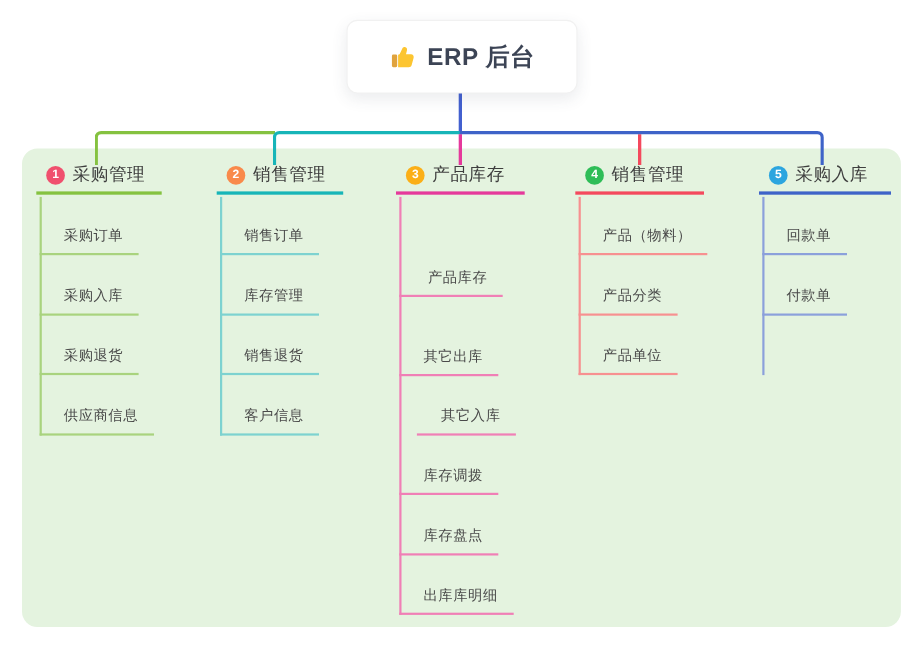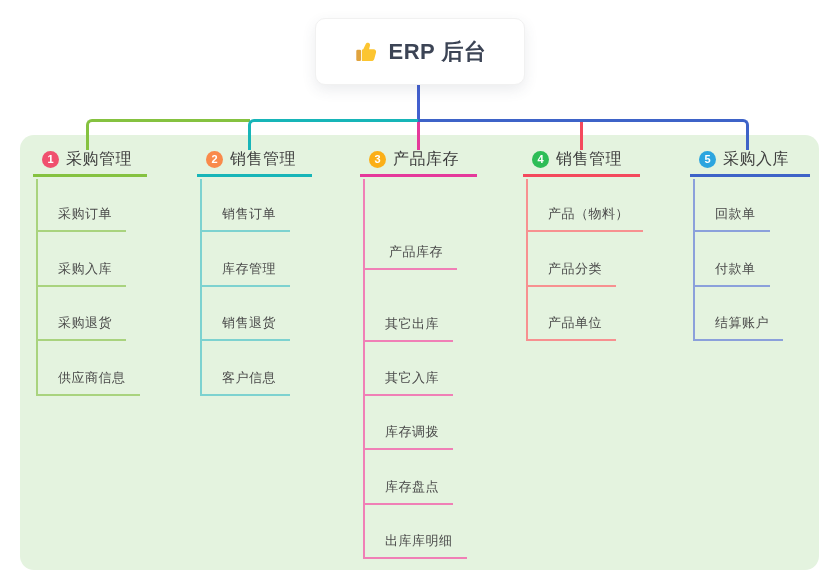--- a/index.html
+++ b/index.html
@@ -51,35 +51,34 @@
     <div class="child-row" style="left: 200px; top: 311px; border-bottom: 2px solid rgb(125, 210, 208);">销售退货</div>
     <div class="child-row" style="left: 200px; top: 366px; border-bottom: 2px solid rgb(125, 210, 208);">客户信息</div>
     <div class="edge" style="left: 417px; top: 122px; width: 3px; height: 28px; background: rgb(229, 57, 155);"></div>
     <div class="node-header" style="left: 360px; top: 150px; width: 117px; border-bottom: 3px solid rgb(229, 57, 155);">
       <span class="badge" style="background: rgb(251, 175, 23);">3</span>
       <span class="hlabel">产品库存</span>
     </div>
     <div class="edge" style="left: 363px; top: 179px; width: 2px; height: 380px; background: rgb(240, 127, 182);"></div>
     <div class="child-row" style="left: 363px; top: 240px; border-bottom: 2px solid rgb(240, 127, 182); padding-left: 26px;">产品库存</div>
     <div class="child-row" style="left: 363px; top: 312px; border-bottom: 2px solid rgb(240, 127, 182);">其它出库</div>
-    <div class="child-row" style="left: 363px; top: 366px; border-bottom: 2px solid rgb(240, 127, 182);">其它入库</div>
+    <div class="child-row" style="left: 379px; top: 366px; border-bottom: 2px solid rgb(240, 127, 182);">其它入库</div>
     <div class="child-row" style="left: 363px; top: 420px; border-bottom: 2px solid rgb(240, 127, 182);">库存调拨</div>
     <div class="child-row" style="left: 363px; top: 475px; border-bottom: 2px solid rgb(240, 127, 182);">库存盘点</div>
     <div class="child-row" style="left: 363px; top: 529px; border-bottom: 2px solid rgb(240, 127, 182);">出库库明细</div>
     <div class="edge" style="left: 580px; top: 122px; width: 3px; height: 28px; background: rgb(244, 73, 93);"></div>
     <div class="node-header" style="left: 523px; top: 150px; width: 117px; border-bottom: 3px solid rgb(244, 73, 93);">
       <span class="badge" style="background: rgb(46, 189, 87);">4</span>
       <span class="hlabel">销售管理</span>
     </div>
     <div class="edge" style="left: 526px; top: 179px; width: 2px; height: 162px; background: rgb(247, 144, 144);"></div>
     <div class="child-row" style="left: 526px; top: 202px; border-bottom: 2px solid rgb(247, 144, 144);">产品（物料）</div>
     <div class="child-row" style="left: 526px; top: 257px; border-bottom: 2px solid rgb(247, 144, 144);">产品分类</div>
     <div class="child-row" style="left: 526px; top: 311px; border-bottom: 2px solid rgb(247, 144, 144);">产品单位</div>
     <div class="edge" style="top: 119px; height: 31px; box-sizing: border-box; border-top: 3px solid rgb(62, 99, 200); left: 418px; width: 331px; border-right: 3px solid rgb(62, 99, 200); border-top-right-radius: 6px;"></div>
     <div class="node-header" style="left: 690px; top: 150px; width: 120px; border-bottom: 3px solid rgb(62, 99, 200);">
       <span class="badge" style="background: rgb(44, 165, 223);">5</span>
       <span class="hlabel">采购入库</span>
     </div>
     <div class="edge" style="left: 693px; top: 179px; width: 2px; height: 162px; background: rgb(139, 160, 219);"></div>
     <div class="child-row" style="left: 693px; top: 202px; border-bottom: 2px solid rgb(139, 160, 219);">回款单</div>
     <div class="child-row" style="left: 693px; top: 257px; border-bottom: 2px solid rgb(139, 160, 219);">付款单</div>
-    <div class="child-row" style="left: 693px; top: 311px; border-bottom: 2px solid rgb(139, 160, 219);">结算账户</div>
   </div>
 
 </body></html>

